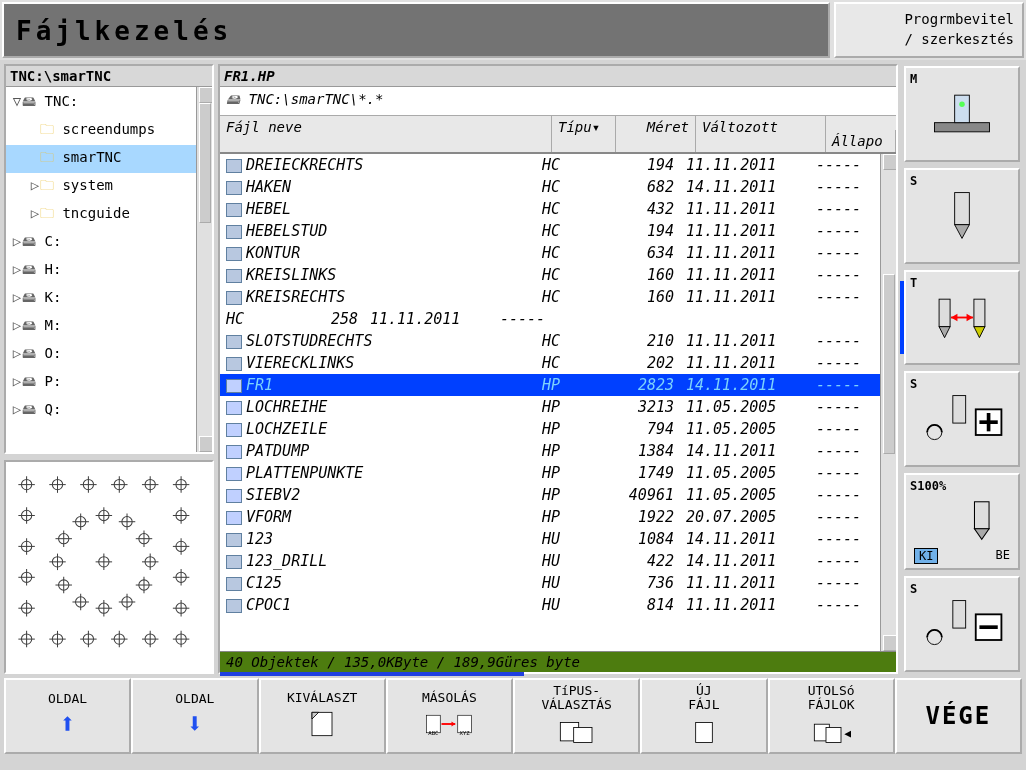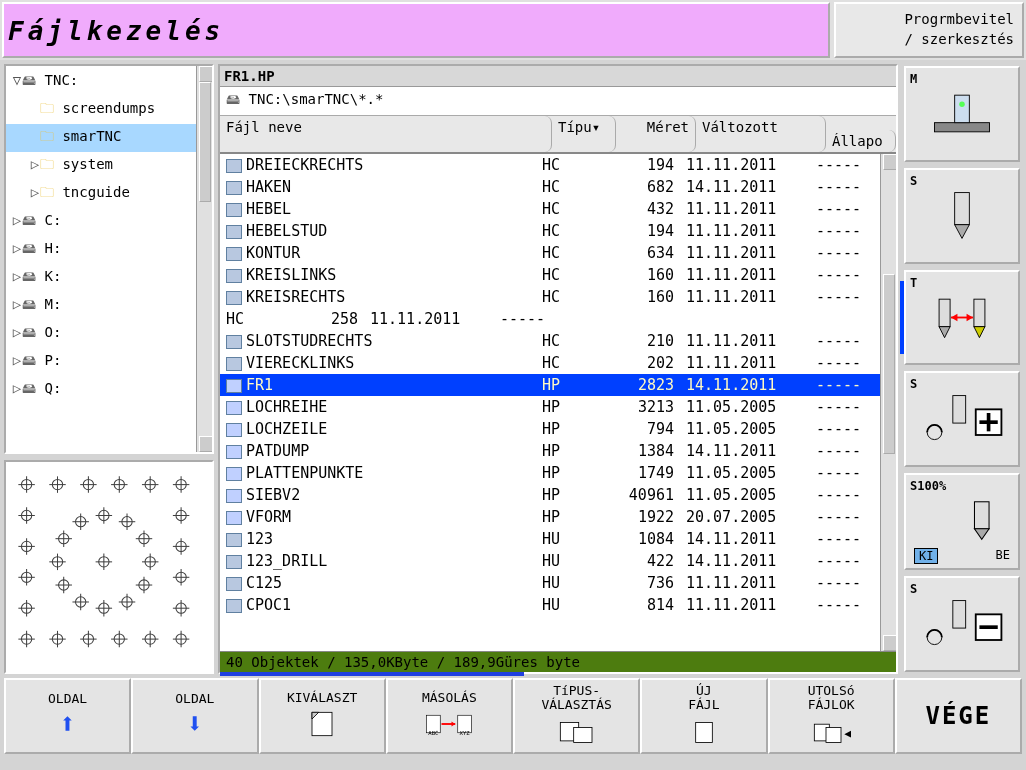--- a/index.html
+++ b/index.html
@@ -13,26 +13,25 @@
     position: relative;
   }
   .header {
     display: flex;
     height: 60px;
     background: #e0e0e0;
   }
   .title-box {
     flex: 1;
     border: 2px outset #fff;
-    background: #f0abfc;
+    background: #737373;
     font-size: 26px;
     font-weight: bold;
     letter-spacing: 4px;
-    padding: 12px 4px;
-    font-style: italic;
+    padding: 12px 12px;
     margin: 2px;
   }
   .mode-box {
     width: 190px;
     border: 2px outset #fff;
     background: #e8e8e8;
     font-size: 14px;
     padding: 6px 8px;
     text-align: right;
     margin: 2px;
@@ -104,51 +103,51 @@
     background: #fff;
     position: relative;
   }
   .preview-panel svg { width: 100%; height: 100%; }
   .center-col {
     flex: 1;
     border: 2px inset #fff;
     background: #fff;
     display: flex;
     flex-direction: column;
+    font-style: italic;
   }
   .path-bar {
     padding: 2px 6px;
     border-bottom: 1px solid #aaa;
     font-size: 14px;
   }
   .file-header {
     display: flex;
     background: #e8e8e8;
     border-bottom: 2px solid #888;
   }
   .file-header > div {
     padding: 3px 6px;
     border-right: 1px solid #aaa;
     font-weight: normal;
-    border-radius: 7px;
   }
   .col-name { flex: 1; }
   .col-type { width: 64px; }
   .col-size { width: 80px; text-align: right; }
   .col-date { width: 130px; }
   .col-status { width: 70px; margin-top: 14px; }
   .file-body { flex: 1; overflow: hidden; position: relative; display:flex;}
   .file-list { flex:1; overflow:hidden;}
   .file-row {
     display: flex;
     padding: 1px 0;
     cursor: pointer;
     font-size: 15px;
   }
-  .file-row.selected { background: #0040ff; color: #fef9c3; }
+  .file-row.selected { background: #0040ff; color: #7dd3fc; }
   .file-row > div { padding: 1px 6px; }
   .fc-name { flex: 1; white-space: nowrap; overflow: hidden; }
   .fc-type { width: 64px; }
   .fc-size { width: 80px; text-align: right; }
   .fc-date { width: 130px; }
   .fc-status { width: 70px; }
   .file-icon { display:inline-block; width:16px; height:14px; background:#b8c8e0; border:1px solid #6080a0; vertical-align:middle; margin-right:4px; font-size:8px;}
   .file-icon.hp { background:#c0d0ff; }
   .status-bar {
     background: #4d7c0f;
@@ -221,20 +220,21 @@
   <div class="title-box">Fájlkezelés</div>
   <div class="mode-box">
     <div>Progrmbevitel</div>
     <div>/ szerkesztés</div>
   </div>
 </div>
 
 <div class="main">
   <div class="left-col">
     <div class="tree-panel">
+      <div class="panel-title">TNC:\smarTNC</div>
       <div class="tree-body">
         <div class="tree-content" id="tree-content">
             <div class="tree-item" style="padding-left: 6px;"><span class="expander">▽</span><span class="drive-icon">🖴</span> TNC:</div>
             <div class="tree-item" style="padding-left: 24px;"><span class="expander">&nbsp;</span><span class="folder-icon">🗀</span> screendumps</div>
             <div class="tree-item selected" style="padding-left: 24px;"><span class="expander">&nbsp;</span><span class="folder-icon">🗀</span> smarTNC</div>
             <div class="tree-item" style="padding-left: 24px;"><span class="expander">▷</span><span class="folder-icon">🗀</span> system</div>
             <div class="tree-item" style="padding-left: 24px;"><span class="expander">▷</span><span class="folder-icon">🗀</span> tncguide</div>
             <div class="tree-item" style="padding-left: 6px;"><span class="expander">▷</span><span class="drive-icon">🖴</span> C:</div>
             <div class="tree-item" style="padding-left: 6px;"><span class="expander">▷</span><span class="drive-icon">🖴</span> H:</div>
             <div class="tree-item" style="padding-left: 6px;"><span class="expander">▷</span><span class="drive-icon">🖴</span> K:</div>

